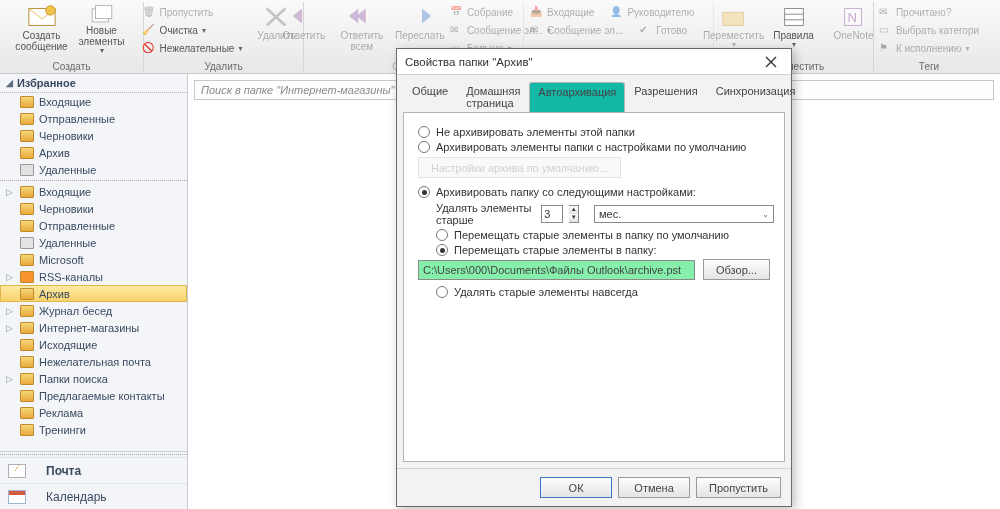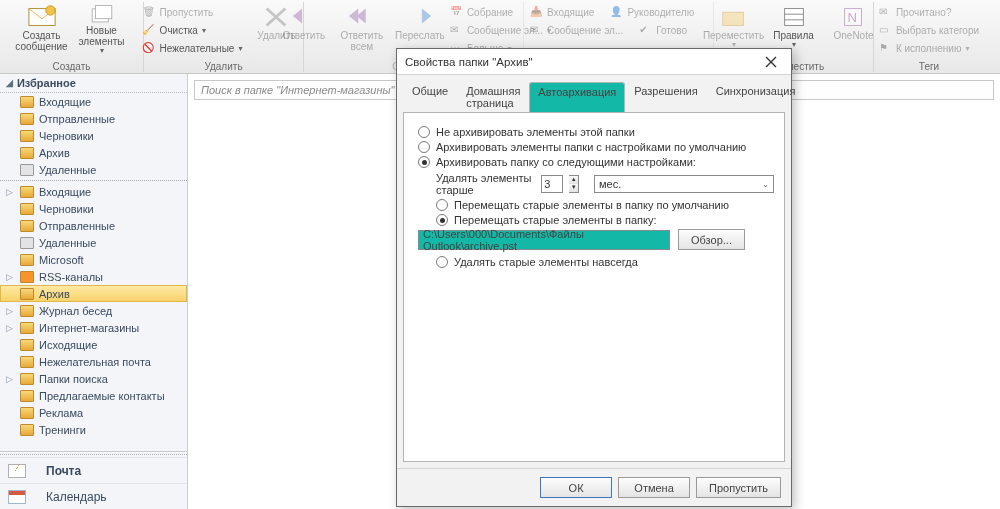--- a/index.html
+++ b/index.html
@@ -266,23 +266,23 @@
     display:inline-flex;flex-direction:column;
     border:1px solid #8a8a8a;border-left:none;height:18px;width:13px;
   }
   .spinbtns div{flex:1;font-size:6px;text-align:center;line-height:7px;background:linear-gradient(#fafafa,#e2e2e2);}
   .combo {
     height:18px;border:1px solid #8a8a8a;background:#fff;
     display:inline-flex;align-items:center;padding:0 4px;font-size:11px;
     min-width: 180px; justify-content:space-between;
   }
   .pathbox {
-    height:20px;border:1px solid #8a8a8a;background:#14b8a6;
+    height:20px;border:1px solid #8a8a8a;background:#86efac;
     padding:0 4px;font-size:11px;display:flex;align-items:center;
-    width: 252px;
+    width: 277px;
   }
   .dlgfooter {
     display:flex;justify-content:flex-end;gap:6px;
     padding: 8px 10px;
     border-top: 1px solid #d4d4d4;
     background:#f2f2f2;
   }
 
   
   .svgico { display:block; }
@@ -588,20 +588,23 @@
       <div class="tab">Синхронизация</div>
     </div>
   <div class="tabpanel">
     <div class="radio-row">
       <span class="radio"></span>
       <span>Не архивировать элементы этой папки</span>
     </div>
     <div class="radio-row">
       <span class="radio"></span>
       <span>Архивировать элементы папки с настройками по умолчанию</span>
+    </div>
+    <div class="indent1" style="margin:4px 0 8px 0">
+      <div class="dlgbtn disabled" style="min-width:180px">Настройки архива по умолчанию...</div>
     </div>
     <div class="radio-row">
       <span class="radio checked"></span>
       <span>Архивировать папку со следующими настройками:</span>
     </div>
     <div class="radio-row indent1" style="margin-top:4px">
       <span>Удалять элементы старше</span>
       <span class="spin">3</span>
       <span class="spinbtns">
           <div>▲</div>

